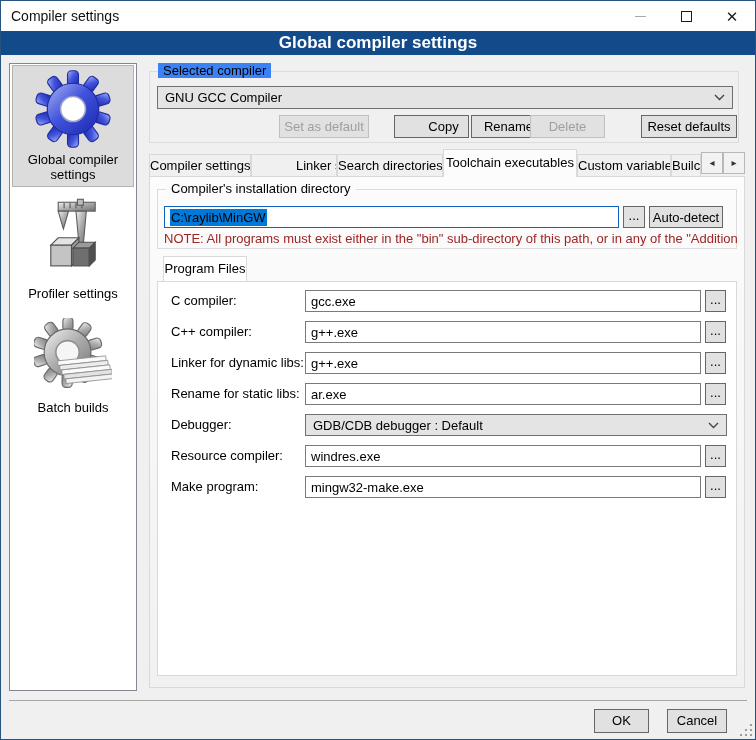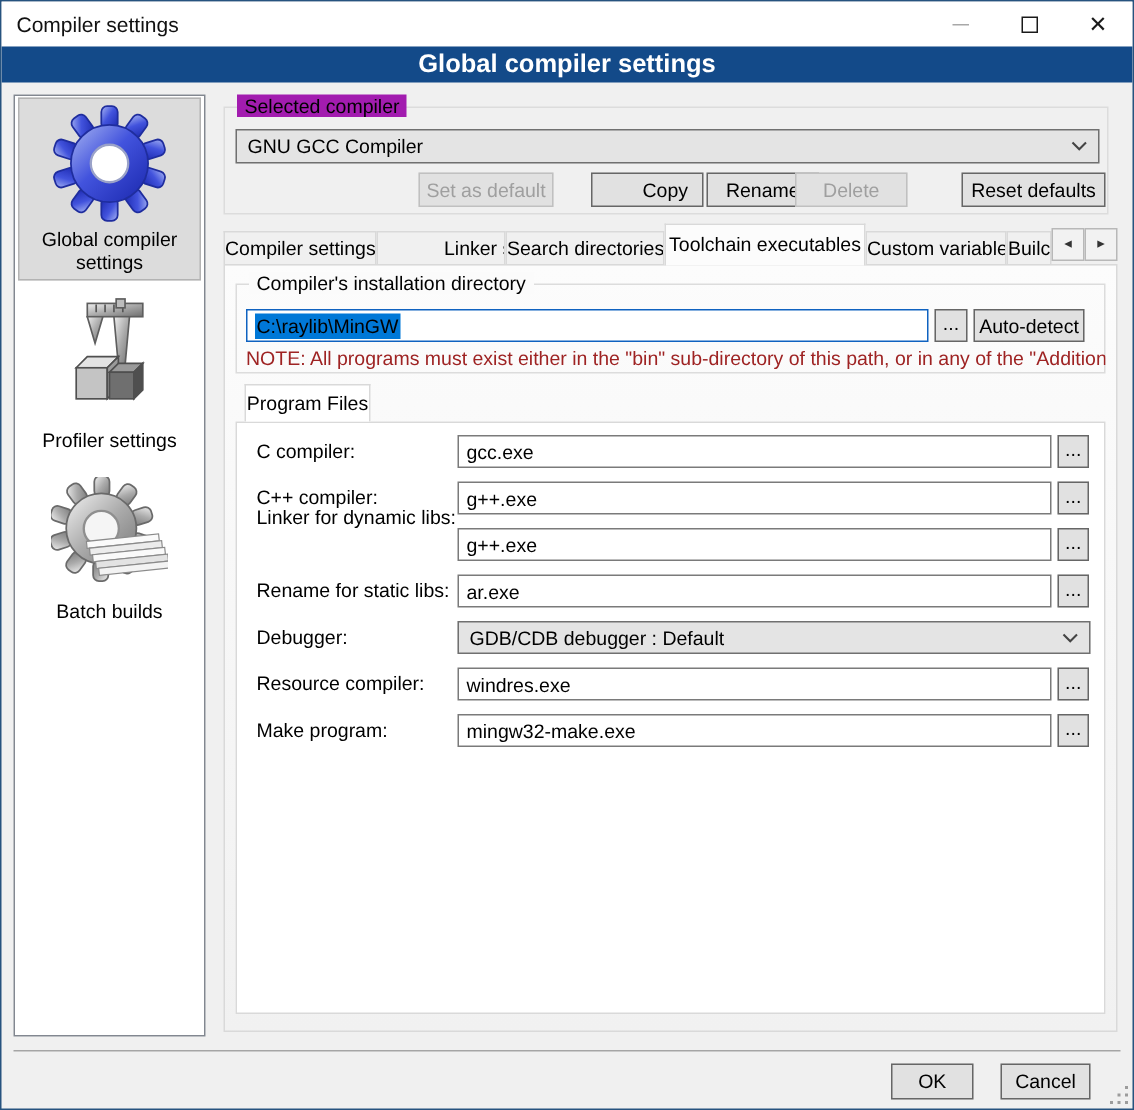--- a/index.html
+++ b/index.html
@@ -26,21 +26,21 @@
     background:#fff; border:1px solid #828790; }
   .side-item { position:absolute; left:2px; width:122px; text-align:center; cursor:default; }
   .side-item .lbl { font-size:13px; line-height:15px; padding:0 4px; }
   .side-item.selected { background:#dcdcdc; border:1px solid #b3b3b3; }
   .item-1 { top:1px; height:122px; padding-top:4px; }
   .item-2 { top:128px; height:110px; padding-top:6px; }
   .item-3 { top:248px; height:110px; padding-top:6px; }
   .side-icon { display:block; margin:0 auto 4px auto; }
   
   .groupbox { position:absolute; border:1px solid #dcdcdc; }
-  .groupbox .legend { position:absolute; top:-9px; left:8px; padding:0 5px; font-size:13px; background:#a21caf; white-space:nowrap; }
+  .groupbox .legend { position:absolute; top:-9px; left:8px; padding:0 5px; font-size:13px; background:#3b82f6; white-space:nowrap; }
   
   .btn { position:absolute; height:23px; background:#e1e1e1; border:1px solid #666;
     font-size:13px; text-align:center; line-height:21px; cursor:default; white-space:nowrap; }
   .btn.disabled { border-color:#c0c0c0; color:#9f9f9f; }
   .combo { position:absolute; background:#e4e4e4; border:1px solid #707070;
     display:flex; align-items:center; padding:0 7px; cursor:default; }
   .combo .val { flex:1; font-size:13px; white-space:nowrap; overflow:hidden; }
   .textbox { position:absolute; background:#fff; border:1px solid #7a7a7a;
     display:flex; align-items:center; padding:0 5px; font-size:13px; }
   .textbox.focused { border-color:#0f62c0; }
@@ -232,21 +232,21 @@
       <span>gcc.exe</span>
     </div>
   <div class="btn browse" style="top:289px;">...</div>
 
   <div class="field-label" style="top:323px;">C++ compiler:</div>
   <div class="textbox field-box" style="top:320px;">
       <span>g++.exe</span>
     </div>
   <div class="btn browse" style="top:320px;">...</div>
 
-  <div class="field-label" style="top:336px;">Linker for dynamic libs:</div>
+  <div class="field-label" style="top:354px;">Linker for dynamic libs:</div>
   <div class="textbox field-box" style="top:351px;">
       <span>g++.exe</span>
     </div>
   <div class="btn browse" style="top:351px;">...</div>
 
   <div class="field-label" style="top:385px;">Rename for static libs:</div>
   <div class="textbox field-box" style="top:382px;">
       <span>ar.exe</span>
     </div>
   <div class="btn browse" style="top:382px;">...</div>

